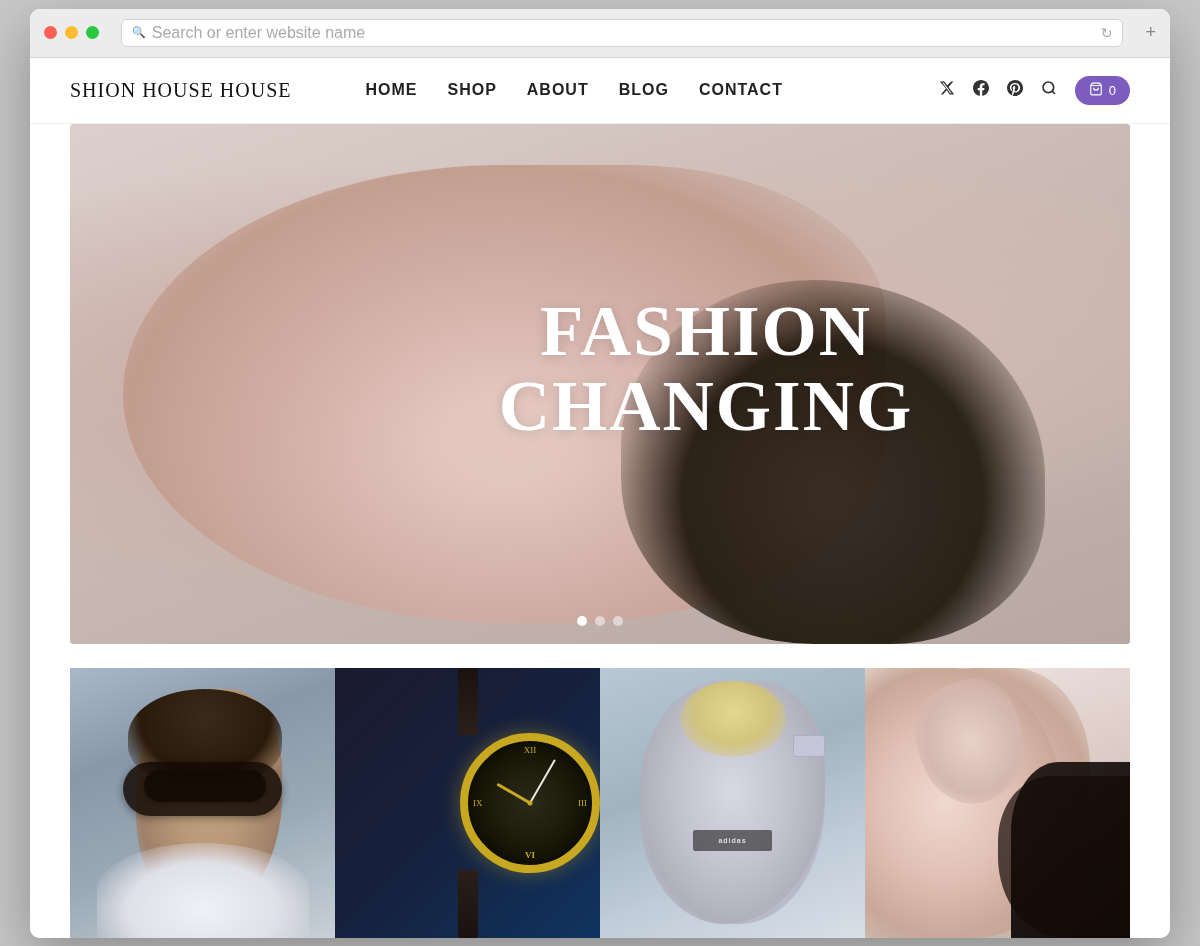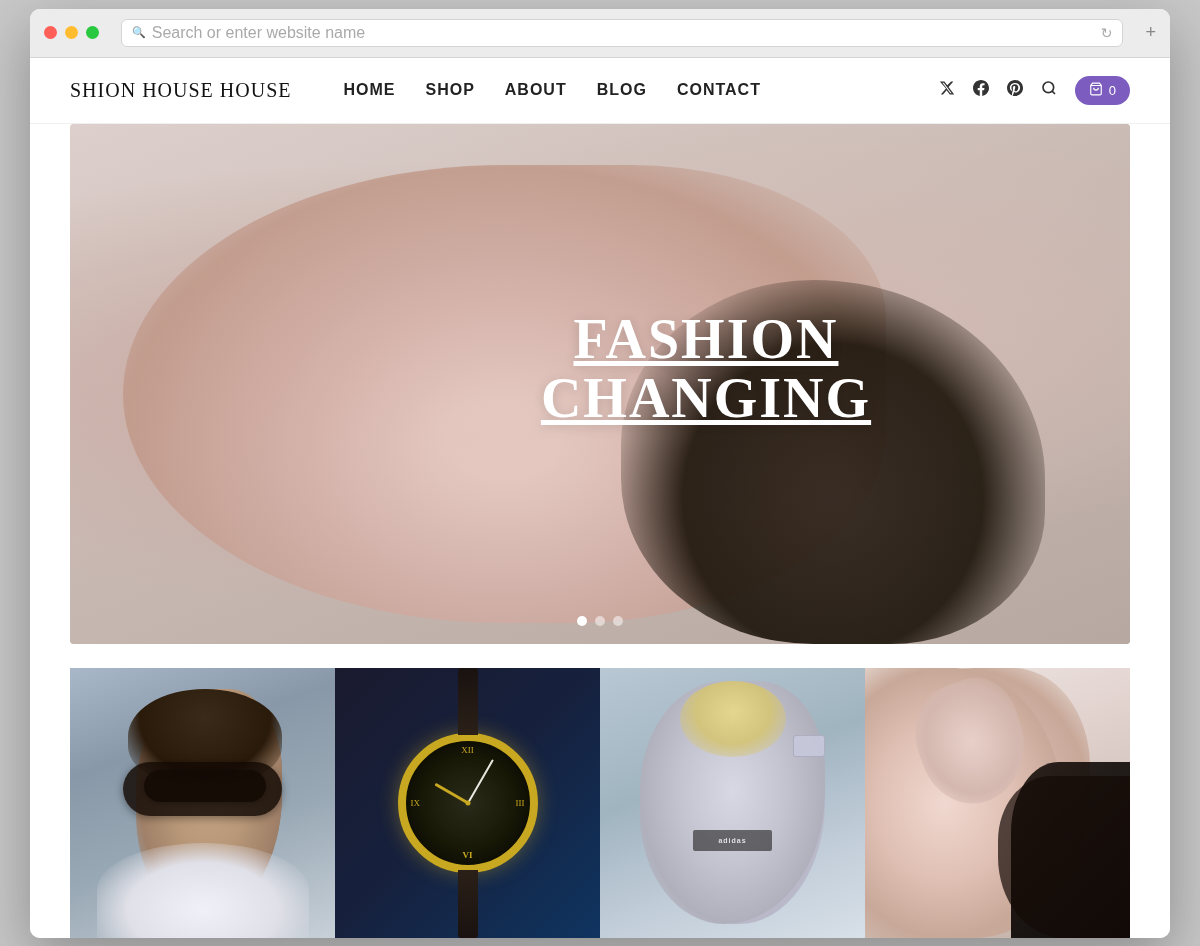--- a/index.html
+++ b/index.html
@@ -77,21 +77,21 @@
       padding: 18px 40px;
       border-bottom: 1px solid #f0f0f0;
       background: #fff;
     }
 
     .nav-logo {
       font-size: 20px;
       font-weight: 700;
       letter-spacing: 1px;
       color: #111;
-      margin-right: 52px;
+      margin-right: 74px;
       font-family: Georgia, serif;
     }
 
     .nav-logo span {
       font-weight: 300;
     }
 
     .nav-links {
       display: flex;
       gap: 30px;
@@ -181,28 +181,27 @@
 
     .hero-content {
       position: relative;
       z-index: 10;
       text-align: center;
       margin-left: 20%;
     }
 
     .hero-title {
       font-family: Georgia, 'Times New Roman', serif;
-      font-size: 56px;
+      font-size: 71px;
       font-weight: 700;
       color: #fff;
       line-height: 1.05;
       text-shadow: 0 2px 12px rgba(0,0,0,0.15);
       letter-spacing: 2px;
       margin-bottom: 30px;
-      text-decoration: underline;
     }
 
     .hero-btn {
       background: #7c5cbf;
       color: #fff;
       border: none;
       border-radius: 30px;
       padding: 14px 46px;
       font-size: 15px;
       font-weight: 500;
@@ -278,21 +277,21 @@
       border-radius: 30px;
       box-shadow: 0 2px 8px rgba(0,0,0,0.4);
     }
 
     
     .card-watch {
       background: linear-gradient(135deg, #1a1a2e 0%, #16213e 50%, #0f3460 100%);
       position: relative;
       display: flex;
       align-items: center;
-      justify-content: center;
+      justify-content: flex-end;
     }
 
     .watch-face {
       width: 140px;
       height: 140px;
       border-radius: 50%;
       background: radial-gradient(circle, #2a2a1a 0%, #1a1a08 50%, #0a0a02 100%);
       border: 8px solid #c8a820;
       position: relative;
       box-shadow: 0 0 20px rgba(200, 168, 32, 0.4), inset 0 0 20px rgba(0,0,0,0.5);

